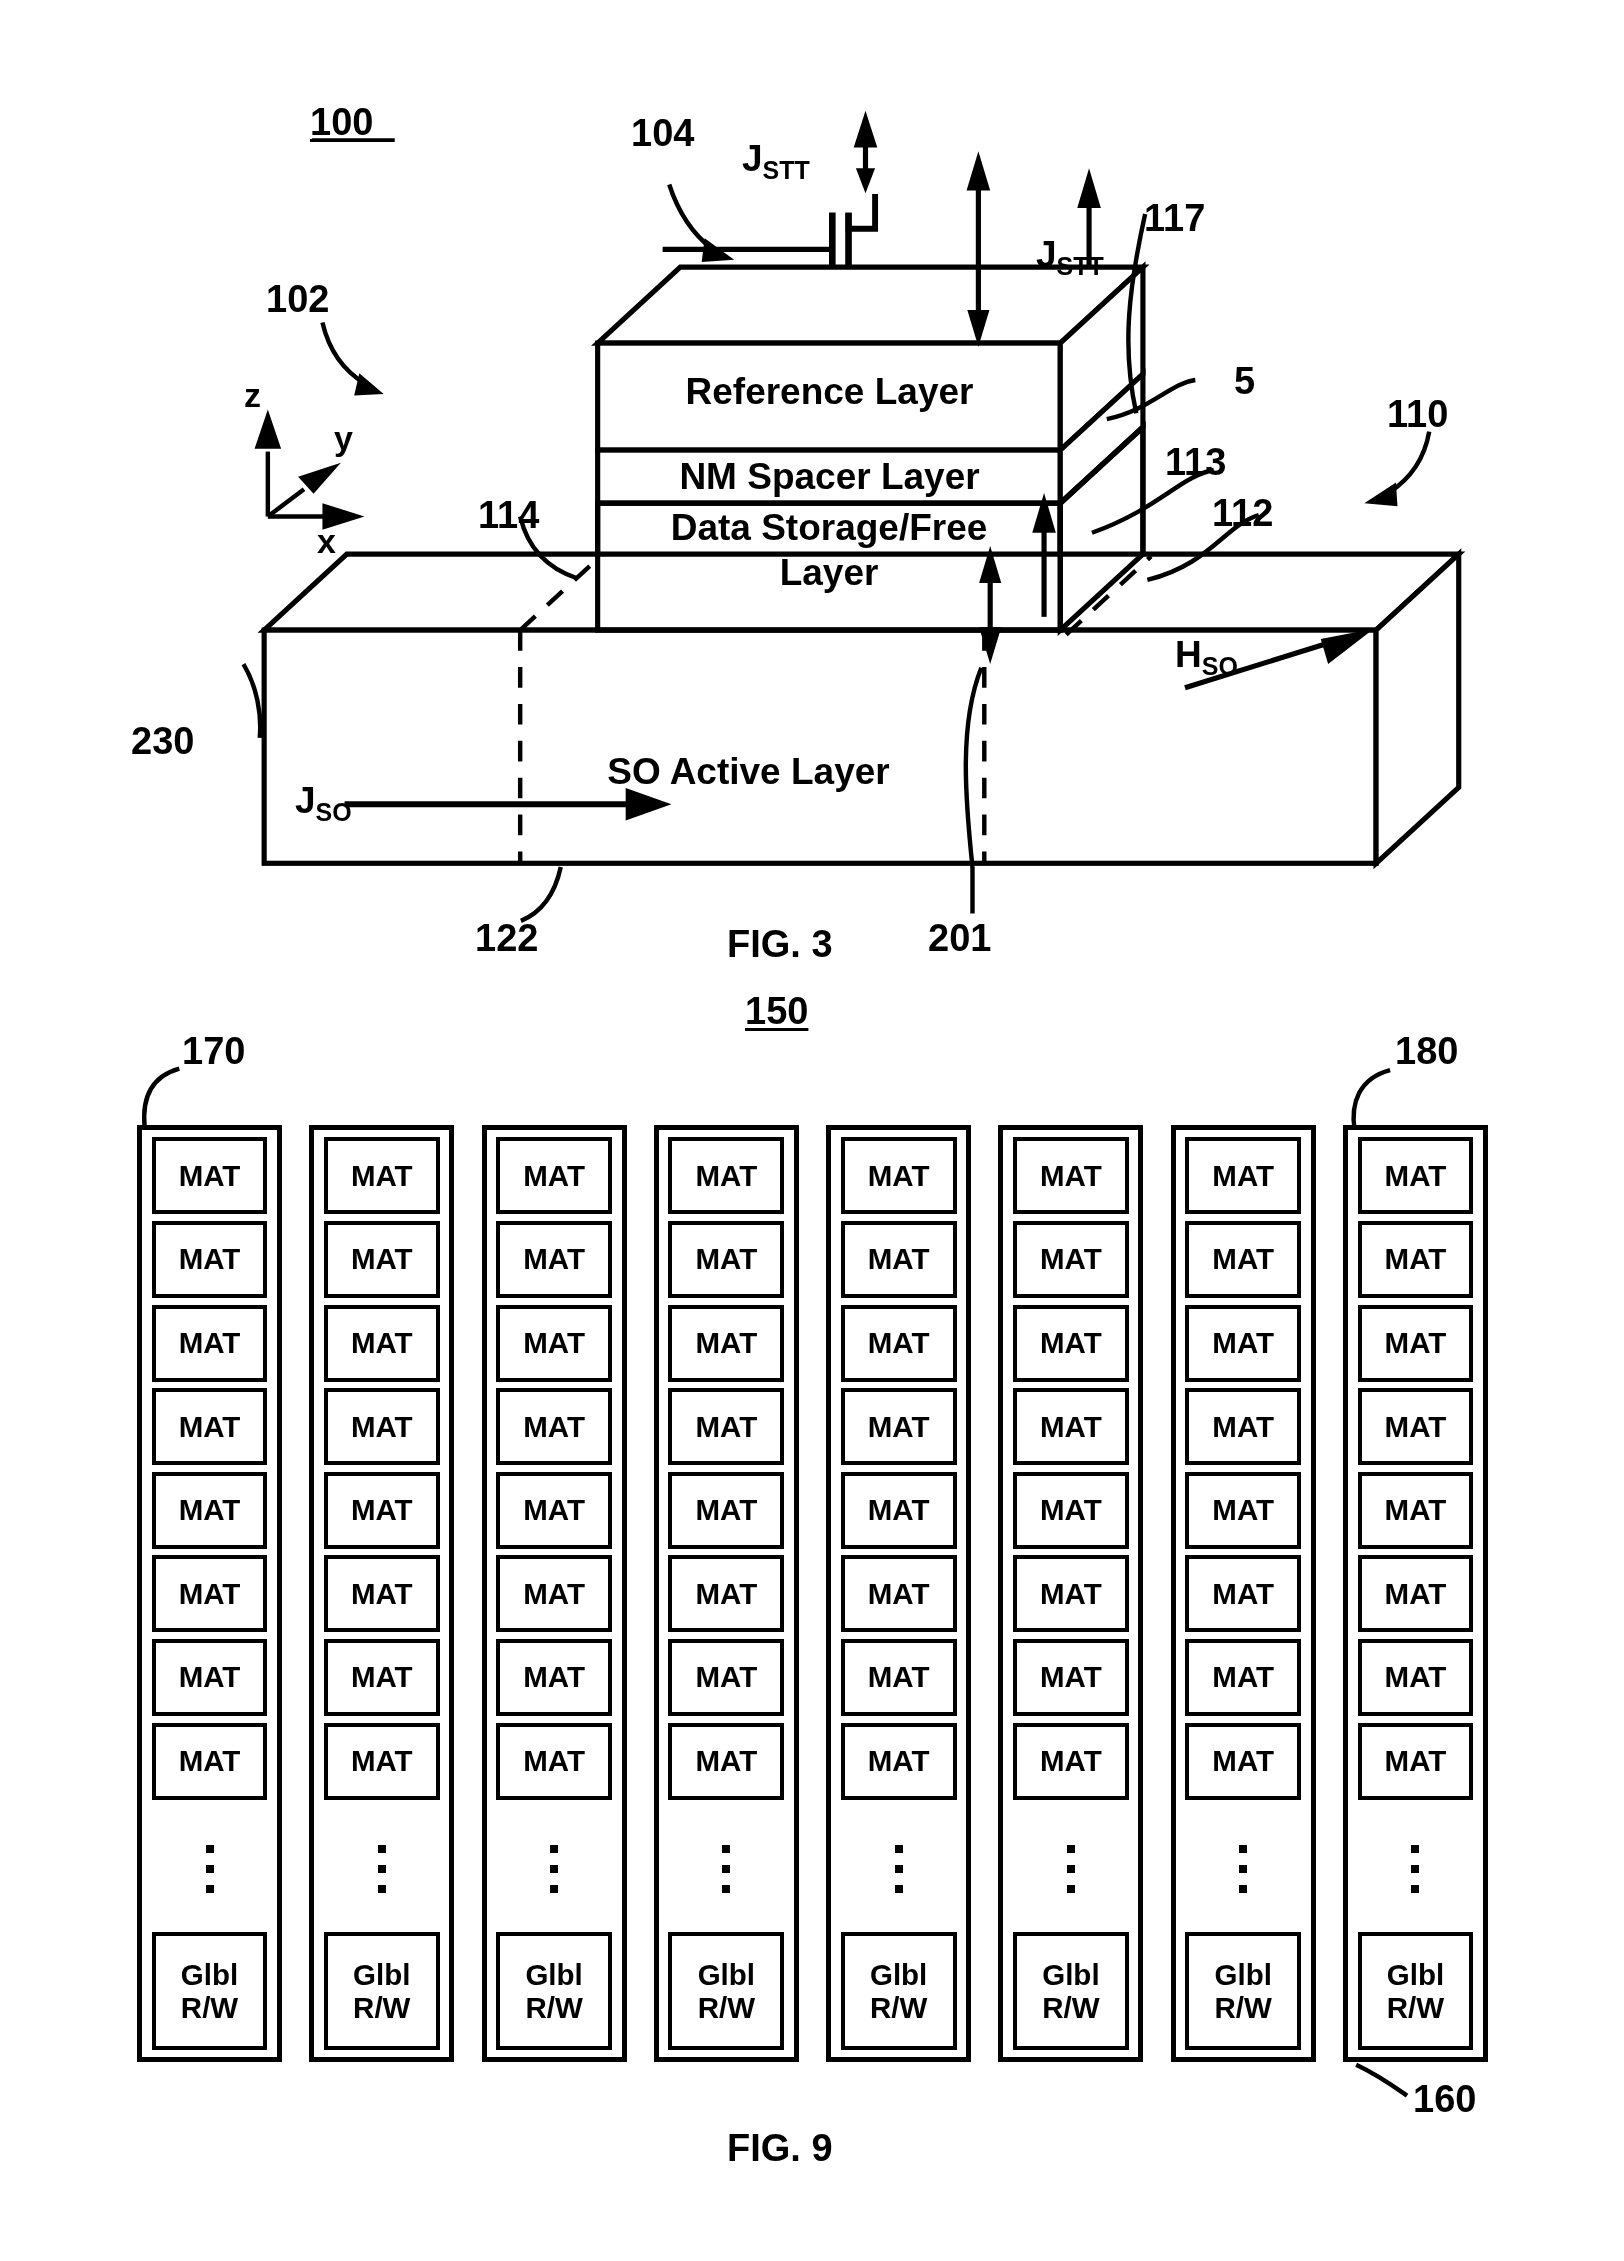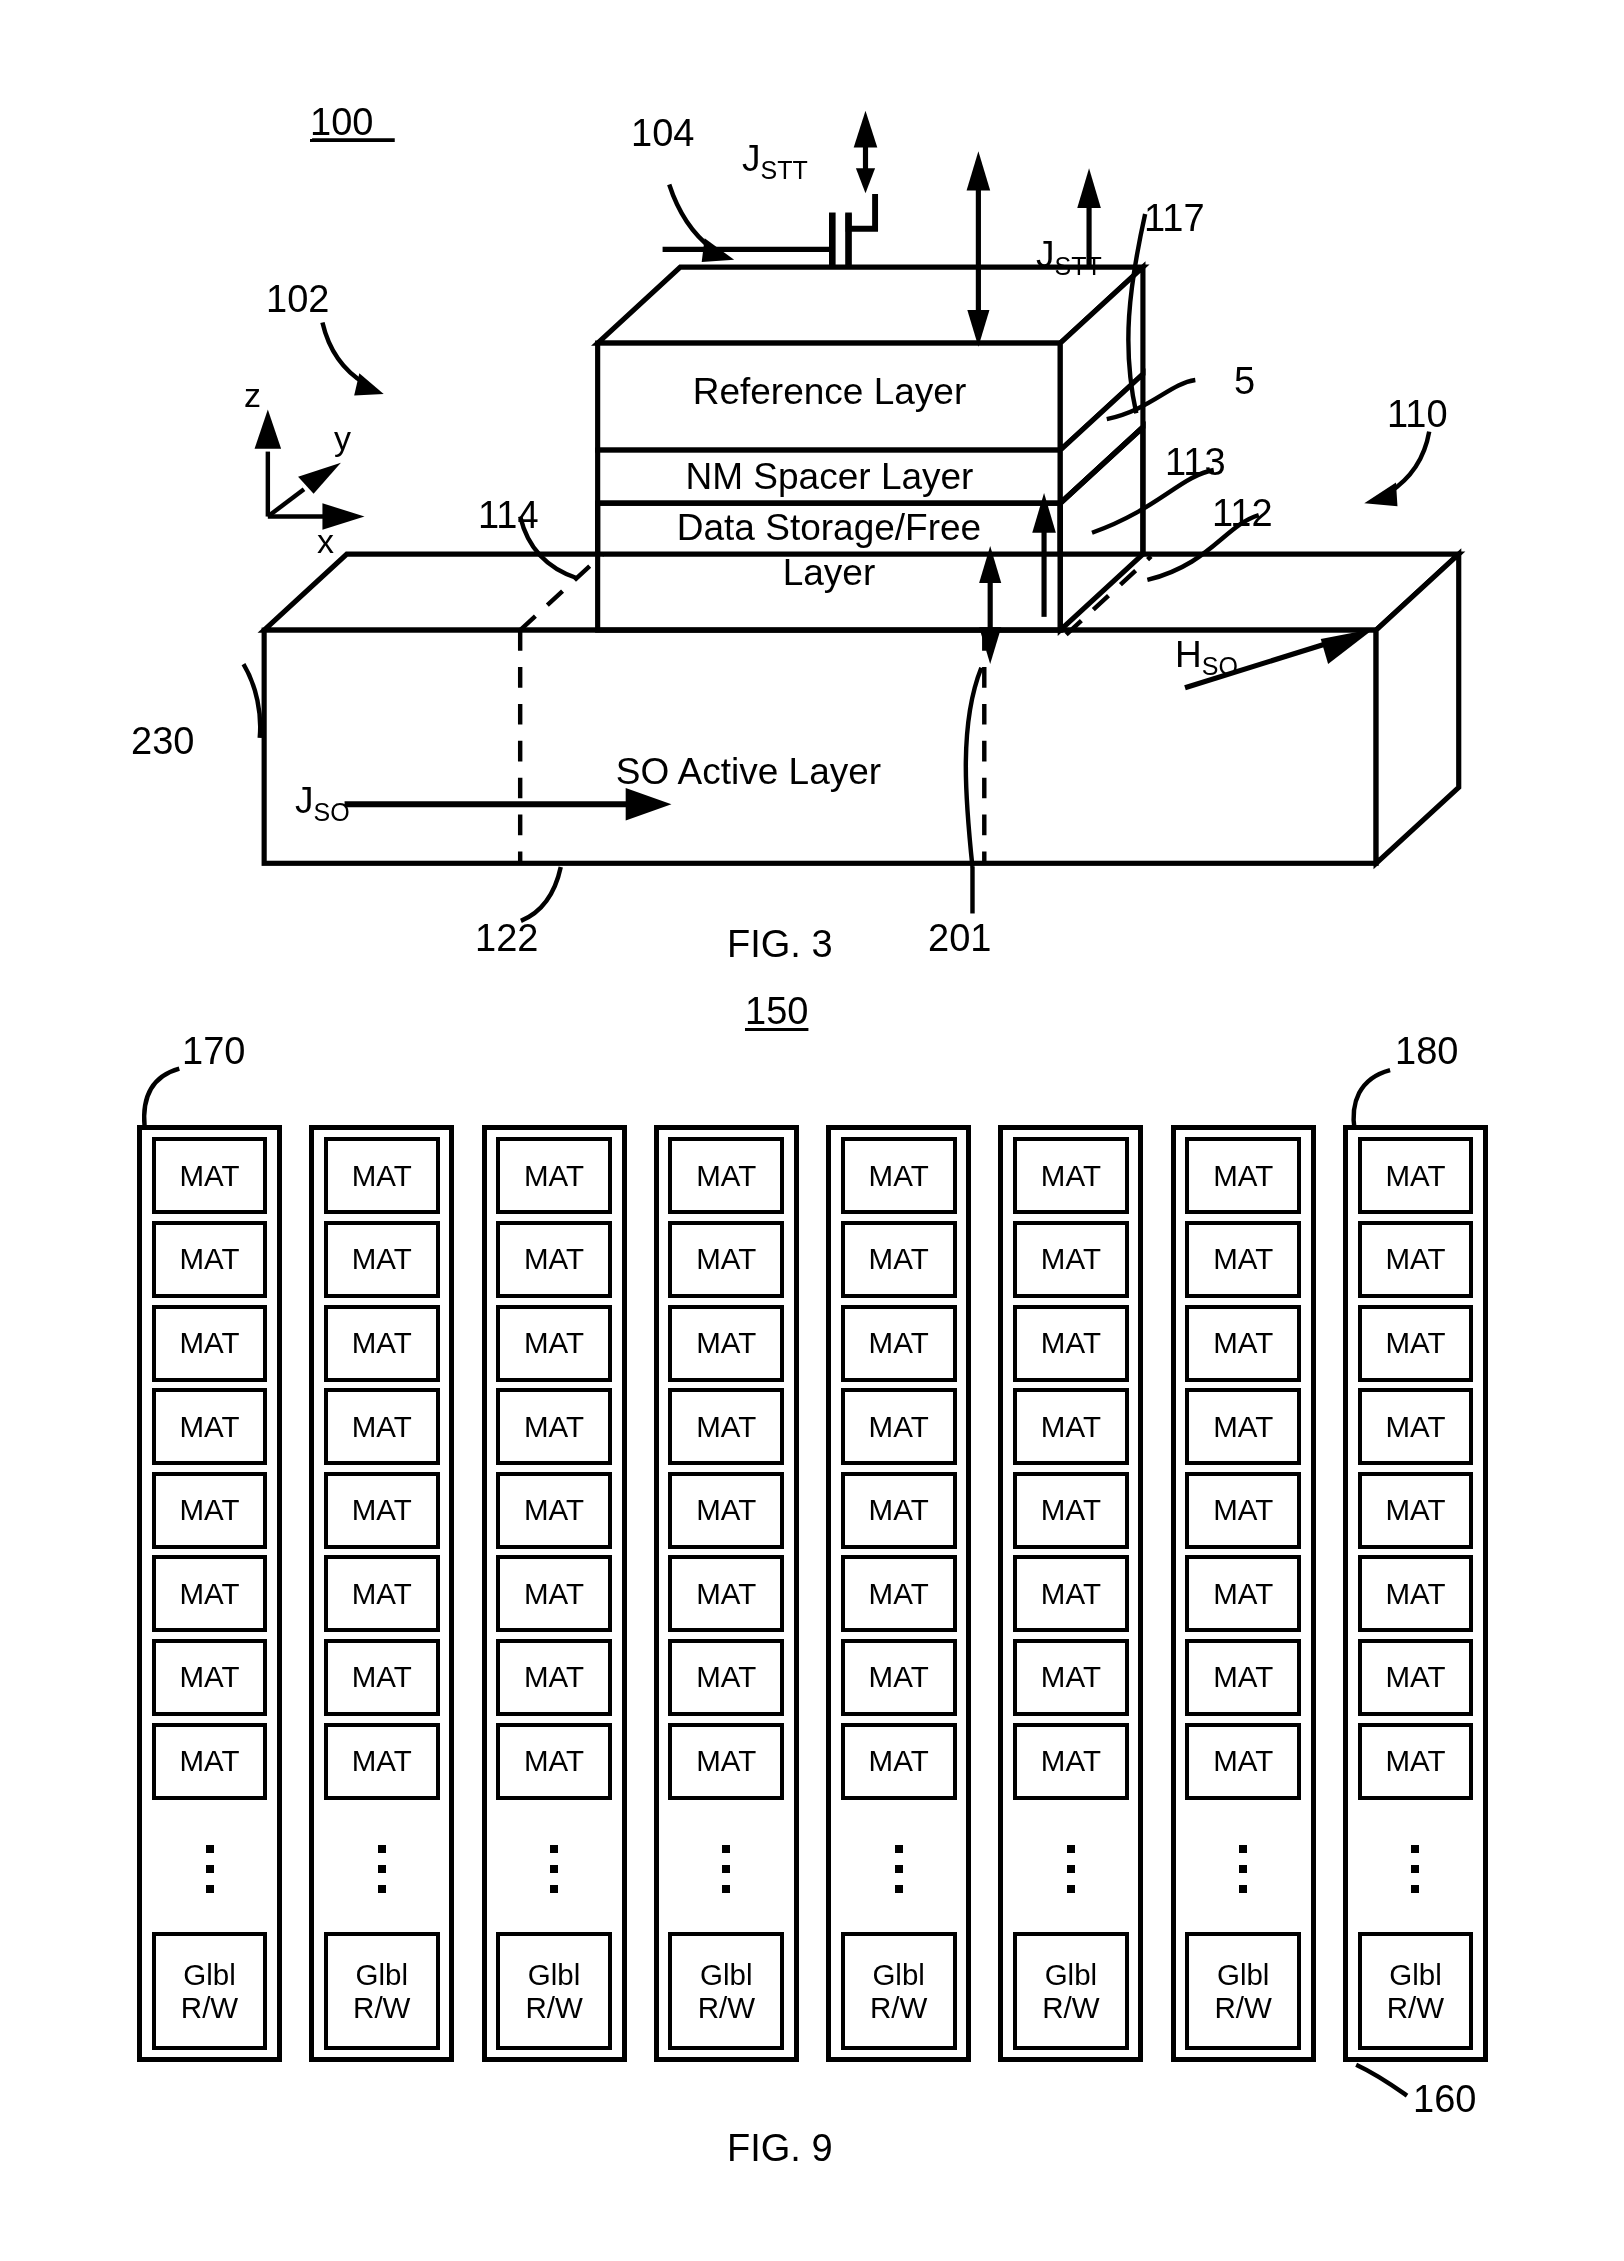--- a/index.html
+++ b/index.html
@@ -20,21 +20,21 @@
   .sub{font-size:25px;vertical-align:sub;}
   .matlbl{font-size:29.5px;}
   .glbl{font-size:29.5px;text-align:center;line-height:1.12;}
   .vdots{font-size:34px;letter-spacing:0;line-height:.45;text-align:center;font-weight:bold;}
 </style>
 </head>
 <body>
 
 <div id="root">
 
-  <div class="fig" style="left:0;top:0;width:1624px;height:974px;">
+  <div class="fig" style="left:0;top:0;width:1624px;height:974px;font-weight:bold;">
 
     <svg width="1624" height="974" viewBox="0 0 2201 1320">
       <g fill="none" stroke="#000" stroke-width="6" stroke-linecap="butt" stroke-linejoin="miter">
 
         <line x1="423" y1="190" x2="535" y2="190" stroke-width="5"></line>
 
         <path d="M 437 437 C 447 480 470 505 495 520" stroke-width="6"></path>
         <polygon points="487,506 520,534 480,536" fill="#000" stroke="none"></polygon>
 
         <line x1="363" y1="612" x2="363" y2="700"></line>
@@ -178,21 +178,21 @@
       <span>J</span><span class="sub">SO</span>
     </div>
 
     <div class="lbl cur" style="left:1175px;top:636px;">
       <span>H</span><span class="sub">SO</span>
     </div>
 
     <div class="lbl cap" style="left:727px;top:925px;">FIG. 3</div>
   </div>
 
-  <div class="fig" style="left:0;top:974px;width:1624px;height:1287px;">
+  <div class="fig" style="left:0;top:974px;width:1624px;height:1287px;font-weight:bold;">
 
     <div class="lbl refu" style="left:745px;top:17.7px;">150</div>
 
     <svg width="1624" height="1287" viewBox="0 0 2201 1744" style="position:absolute;left:0;top:0;">
       <g fill="none" stroke="#000" stroke-width="6">
         <path d="M 243 128 C 200 140 193 175 196 207"></path>
         <path d="M 1884 130 C 1842 141 1830 175 1836 212"></path>
         <path d="M 1838 1478 C 1868 1492 1890 1508 1907 1520"></path>
       </g>
     </svg>

